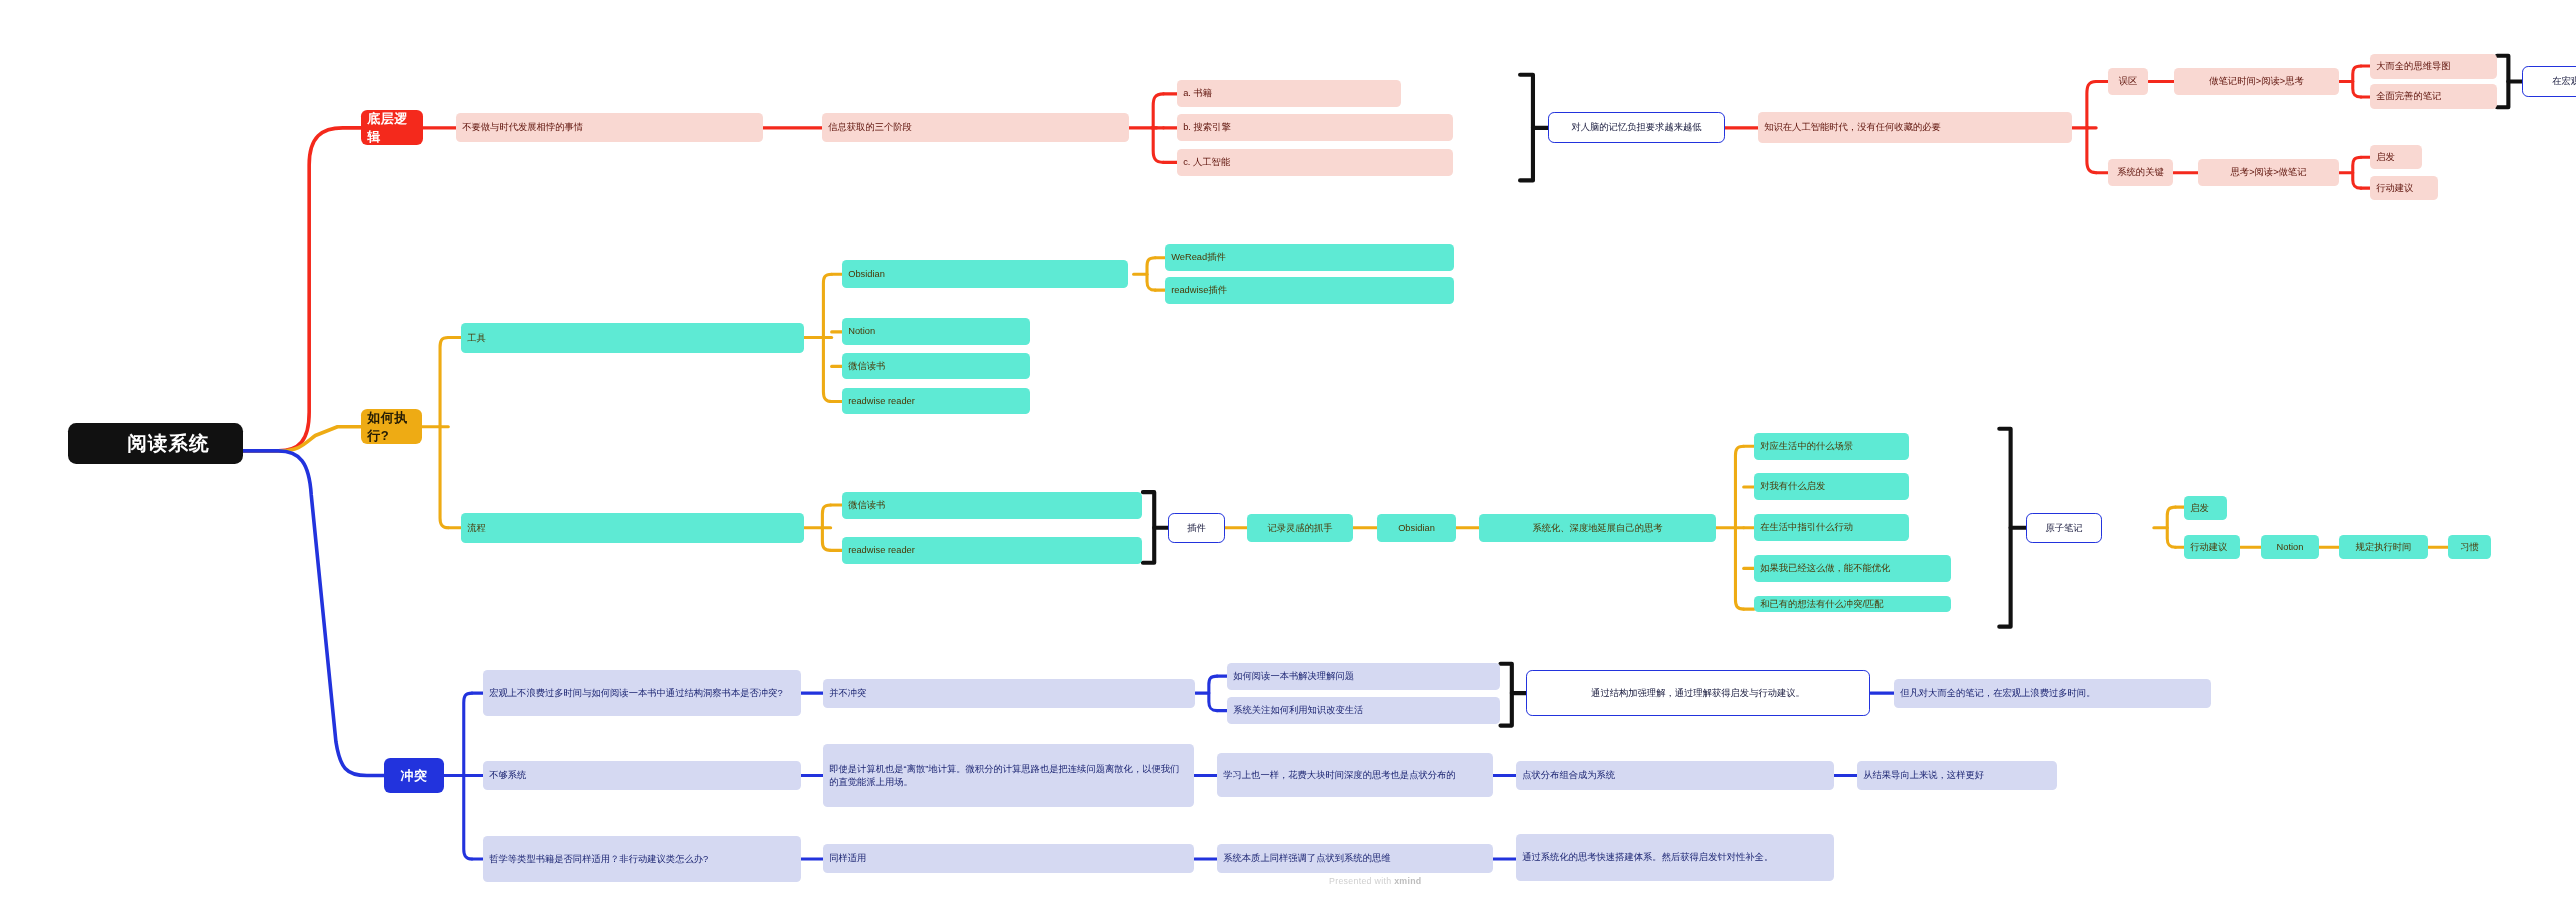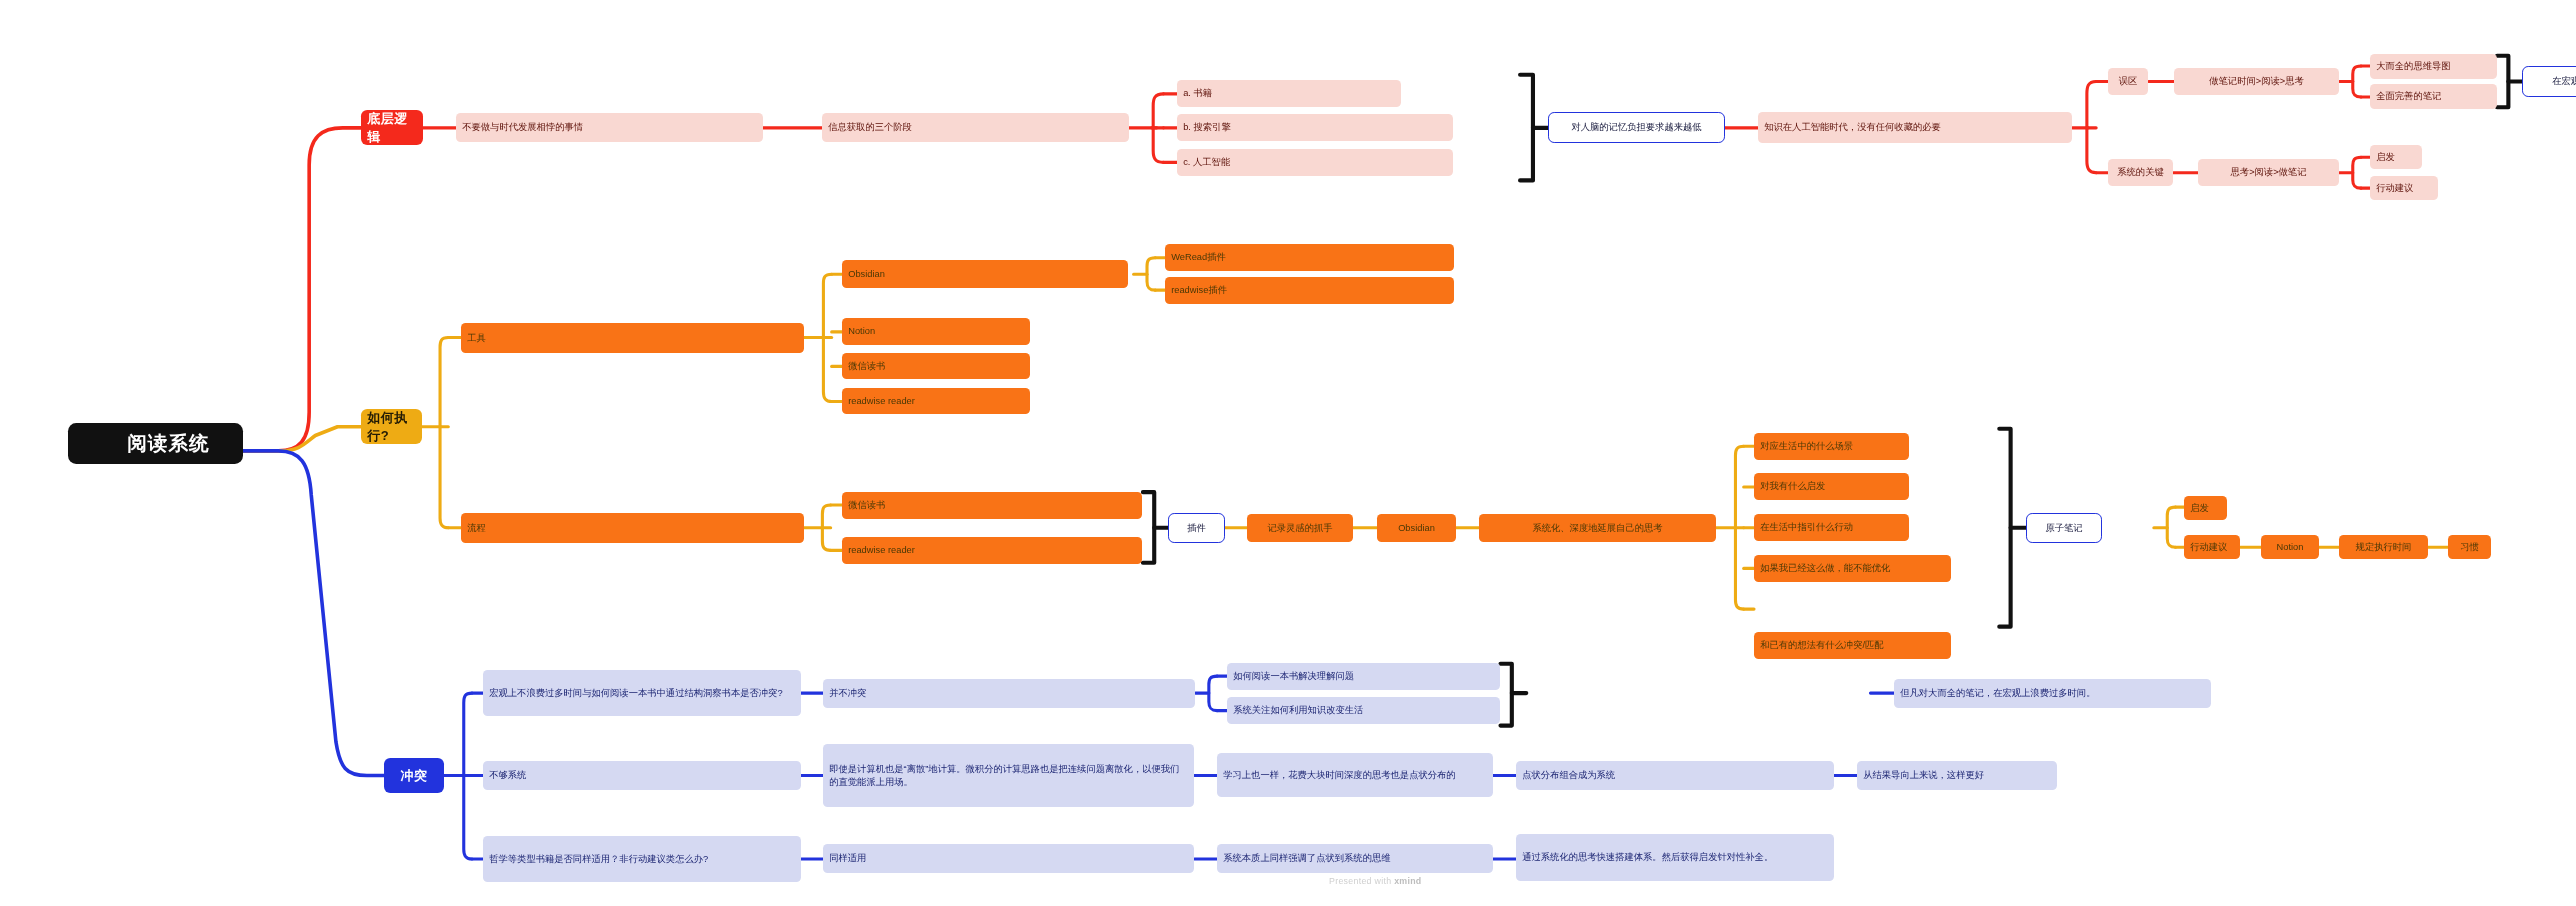--- a/index.html
+++ b/index.html
@@ -44,21 +44,21 @@
     justify-content: center;
     letter-spacing: 0.5px;
   }
   .branch.red { background: #f4291c; }
   .branch.yellow { background: #eeab14; color:#231b05; }
   .branch.blue { background: #2233dd; }
 
   
   .t { font-size: 9.3px; border-radius: 4.6px; }
   .t.red    { background: #f9d8d2; color: #5c1008; }
-  .t.yellow { background: #f97316; color: #4a3806; }
+  .t.yellow { background: #5eead4; color: #4a3806; }
   .t.blue   { background: #d5d9f2; color: #1b2472; }
 
   
   .sum {
     background: #ffffff;
     border: 1.5px solid #2233dd;
     border-radius: 6.2px;
     color: #14163a;
     font-size: 9.3px;
     justify-content: center;
@@ -330,21 +330,21 @@
   </div>
   <div class="node t yellow" style="left:1754px; top:473px; width:155px; height:27px;">
     <span>对我有什么启发</span>
   </div>
   <div class="node t yellow" style="left:1754px; top:514px; width:155px; height:27px;">
     <span>在生活中指引什么行动</span>
   </div>
   <div class="node t yellow" style="left:1754px; top:555px; width:197px; height:27px;">
     <span>如果我已经这么做，能不能优化</span>
   </div>
-  <div class="node t yellow" style="left:1754px; top:596px; width:197px; height:27px;margin-top:36px;">
+  <div class="node t yellow" style="left:1754px; top:596px; width:197px; height:16px;">
     <span>和已有的想法有什么冲突/匹配</span>
   </div>
 
   <div class="node sum" style="left:2026px; top:513px; width:76px; height:30px;">
     <span>原子笔记</span>
   </div>
 
   <div class="node t yellow" style="left:2184px; top:496px; width:43px; height:24px;">
     <span>启发</span>
   </div>
@@ -371,20 +371,23 @@
   </div>
   <div class="node t blue" style="left:823px; top:679px; width:372px; height:29px;">
     <span>并不冲突</span>
   </div>
   <div class="node t blue" style="left:1227px; top:663px; width:273px; height:27px;">
     <span>如何阅读一本书解决理解问题</span>
   </div>
   <div class="node t blue" style="left:1227px; top:697px; width:273px; height:27px;">
     <span>系统关注如何利用知识改变生活</span>
   </div>
+  <div class="node sum" style="left:1526px; top:670px; width:344px; height:46px;">
+    <span>通过结构加强理解，通过理解获得启发与行动建议。</span>
+  </div>
   <div class="node t blue" style="left:1894px; top:679px; width:317px; height:29px;text-align:right;">
     <span>但凡对大而全的笔记，在宏观上浪费过多时间。</span>
   </div>
 
   <div class="node t blue" style="left:483px; top:761px; width:318px; height:29px;">
     <span>不够系统</span>
   </div>
   <div class="node t blue" style="left:823px; top:744px; width:371px; height:63px;">
     <span>即使是计算机也是“离散”地计算。微积分的计算思路也是把连续问题离散化，以便我们的直觉能派上用场。</span>
   </div>

